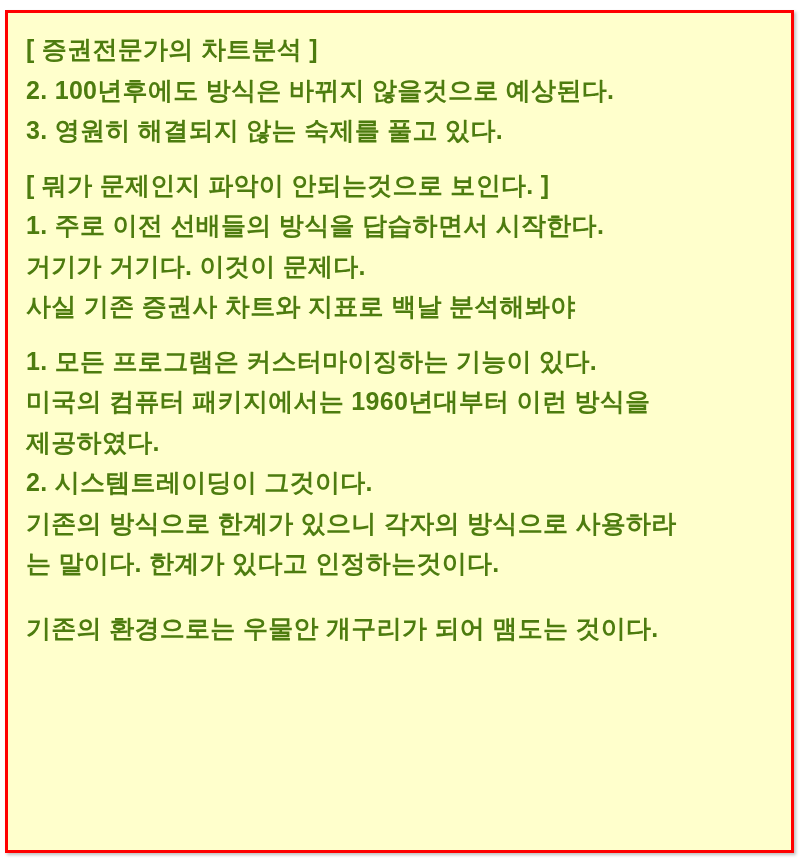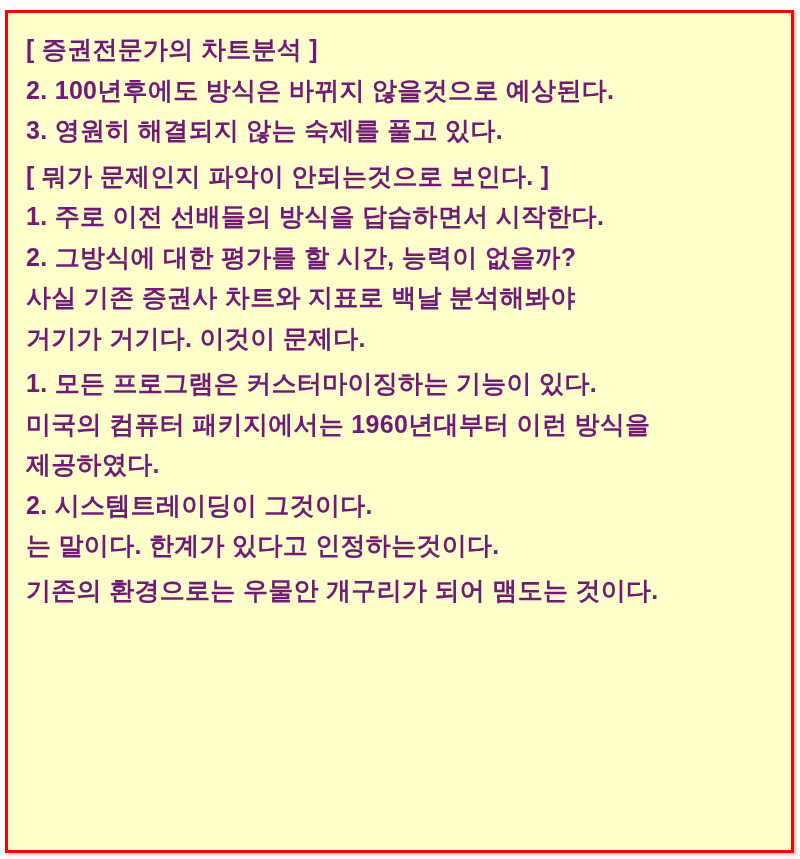--- a/index.html
+++ b/index.html
@@ -24,63 +24,63 @@
       box-shadow: 2px 2px 3px rgba(0,0,0,0.25);
     }
     .content {
       position: absolute;
       left: 18px;
       top: 16px;
       right: 10px;
       font-family: "Liberation Sans", "DejaVu Sans", sans-serif;
       font-weight: bold;
       font-size: 25px;
-      color: #701a75;
+      color: #4d7c0f;
       line-height: 40.5px;
       letter-spacing: 0.3px;
     }
     .section {
       margin: 0;
     }
     .section + .section {
-      margin-top: 5px;
+      margin-top: 14px;
     }
     .line {
       display: block;
       white-space: nowrap;
     }
     .section.last {
-      margin-top: 4px;
+      margin-top: 24px;
     }
   </style>
 </head>
 <body>
 
 <div class="note-box">
   <div class="content">
 
     <div class="section">
       <span class="line">[ 증권전문가의 차트분석 ]</span>
       <span class="line">2. 100년후에도 방식은 바뀌지 않을것으로 예상된다.</span>
       <span class="line">3. 영원히 해결되지 않는 숙제를 풀고 있다.</span>
     </div>
 
     <div class="section">
       <span class="line">[ 뭐가 문제인지 파악이 안되는것으로 보인다. ]</span>
       <span class="line">1. 주로 이전 선배들의 방식을 답습하면서 시작한다.</span>
-      <span class="line">2. 그방식에 대한 평가를 할 시간, 능력이 없을까?</span>
+      <span class="line">거기가 거기다. 이것이 문제다.</span>
       <span class="line">사실 기존 증권사 차트와 지표로 백날 분석해봐야</span>
-      <span class="line">거기가 거기다. 이것이 문제다.</span>
     </div>
 
     <div class="section">
       <span class="line">1. 모든 프로그램은 커스터마이징하는 기능이 있다.</span>
       <span class="line">미국의 컴퓨터 패키지에서는 1960년대부터 이런 방식을</span>
       <span class="line">제공하였다.</span>
       <span class="line">2. 시스템트레이딩이 그것이다.</span>
+      <span class="line">기존의 방식으로 한계가 있으니 각자의 방식으로 사용하라</span>
       <span class="line">는 말이다. 한계가 있다고 인정하는것이다.</span>
     </div>
 
     <div class="section last">
       <span class="line">기존의 환경으로는 우물안 개구리가 되어 맴도는 것이다.</span>
     </div>
 
   </div>
 </div>
 

